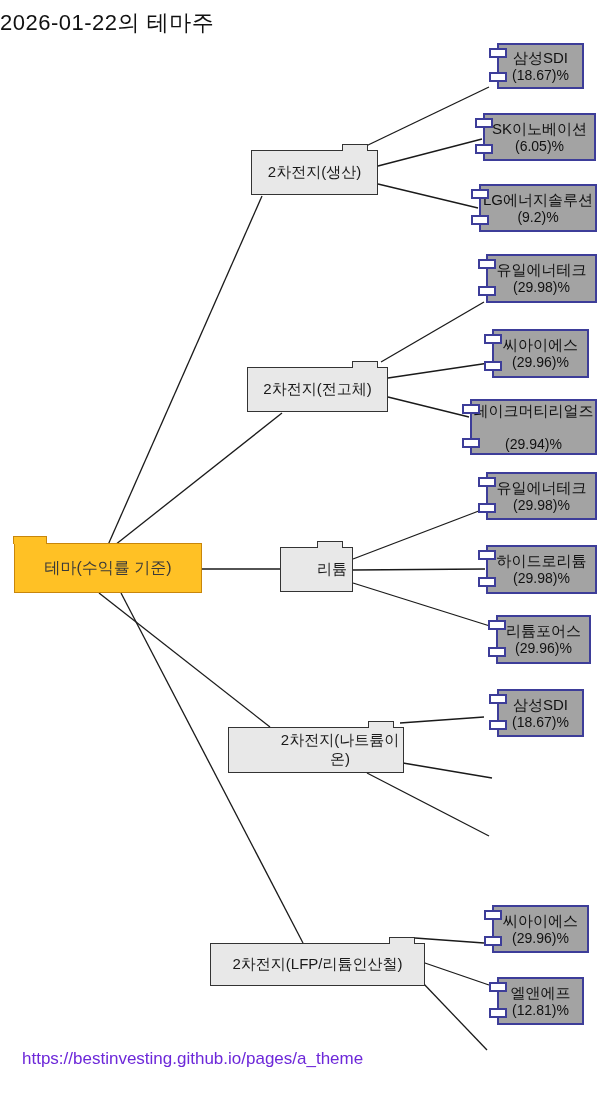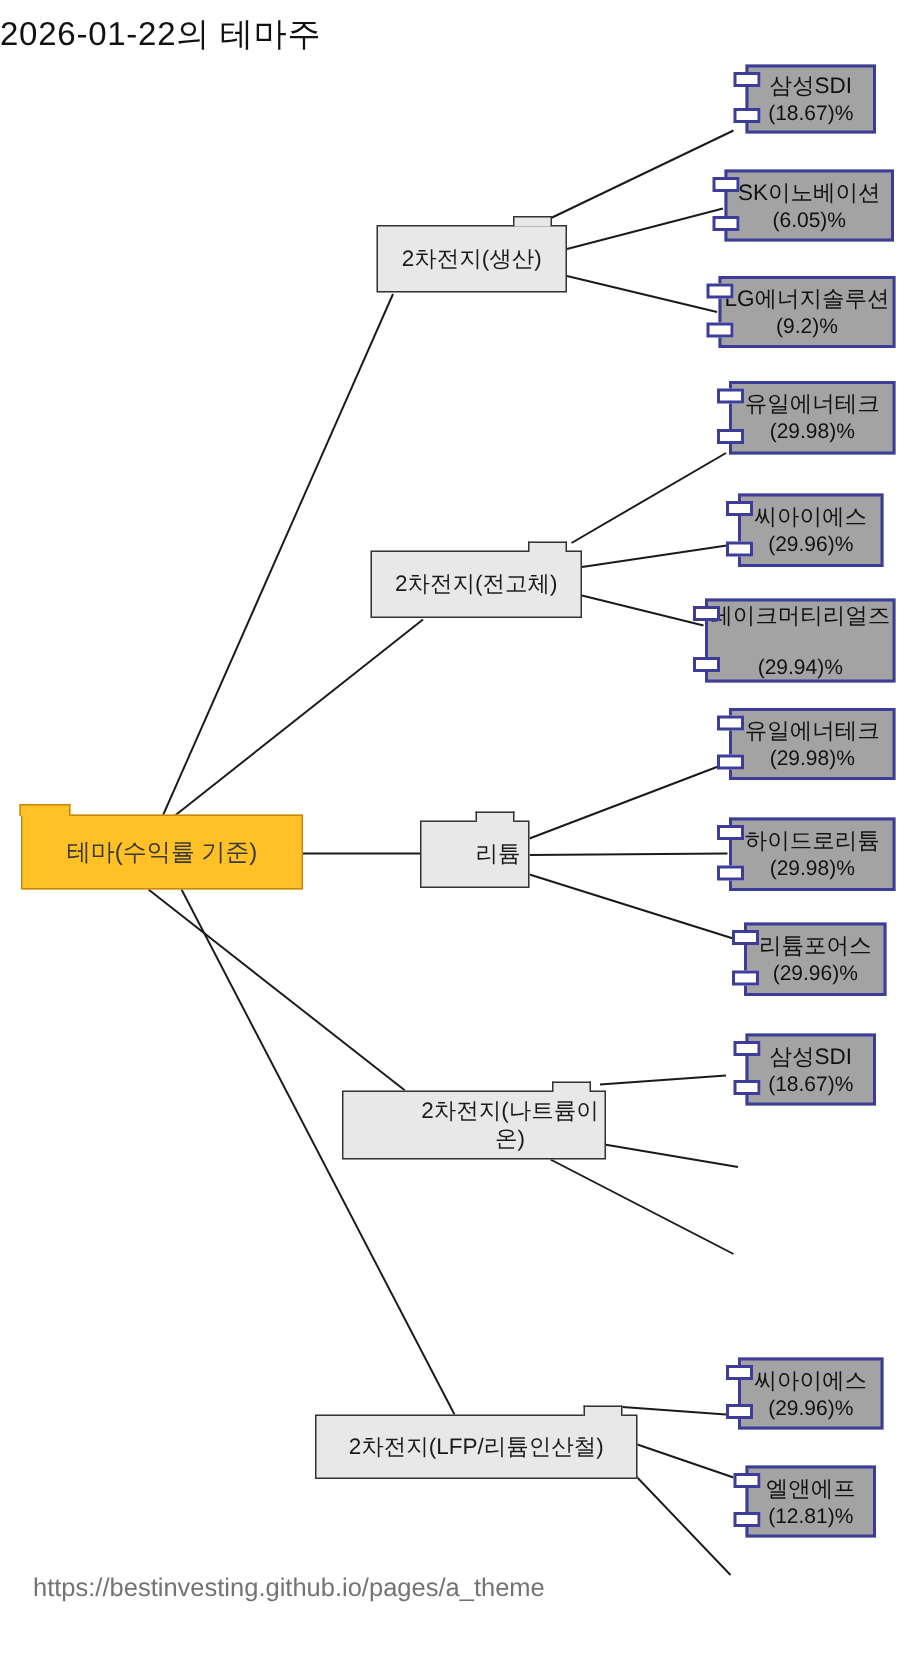--- a/index.html
+++ b/index.html
@@ -20,21 +20,21 @@
         background:#E8E8E8;border:1.6px solid #333;border-bottom:none;box-sizing:border-box;}
   
   .leaf{background:#a3a3a3;border:2px solid #3D3D99;color:#111;flex-direction:column;
         line-height:1.2;}
   .leaf .nm{font-size:15px;}
   .leaf .pc{font-size:14px;}
   .ctab{position:absolute;left:-10px;width:18px;height:10px;background:#fff;
         border:2px solid #3D3D99;box-sizing:border-box;}
   .ctab.t1{top:3px;}
   .ctab.t2{bottom:5px;}
-  #source-link{position:absolute;left:22px;top:1049px;font-size:17px;color:#737373;
+  #source-link{position:absolute;left:22px;top:1049px;font-size:17px;color:#6d28d9;
         text-decoration:none;z-index:2;}
 </style>
 </head>
 <body>
 
 <div id="stage">
 
   <svg id="edges" width="616" height="1103">
     <g stroke="#1a1a1a" stroke-width="1.3">
 

